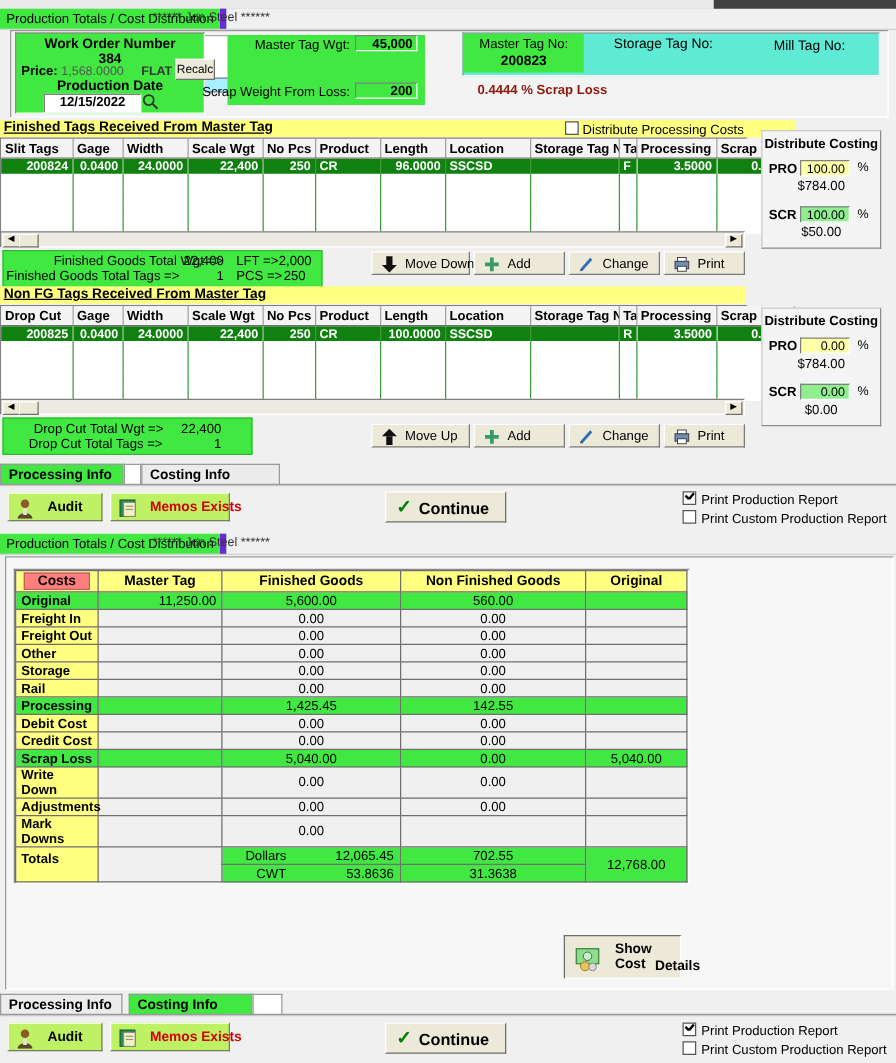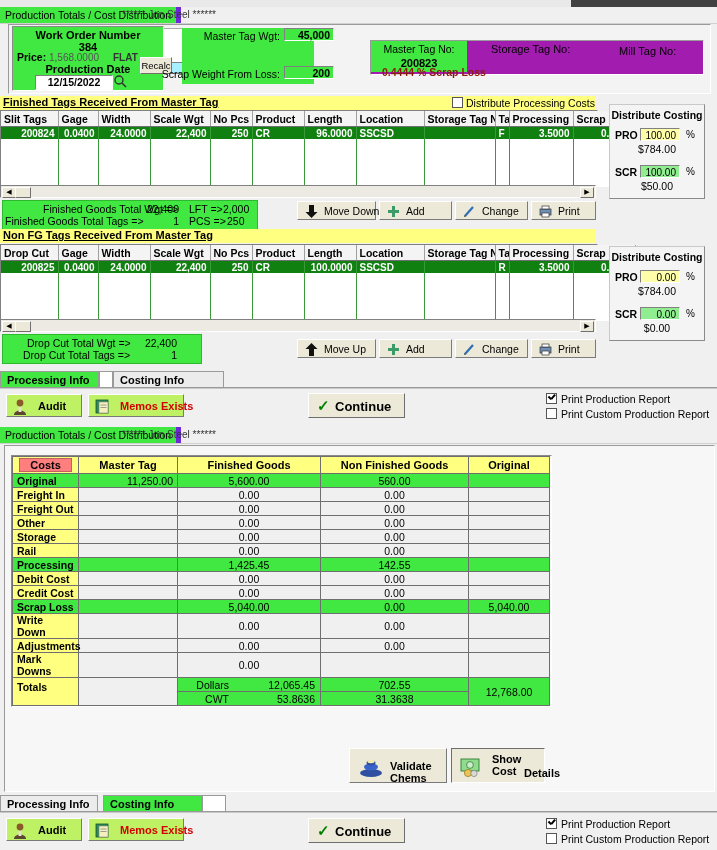--- a/index.html
+++ b/index.html
@@ -38,33 +38,33 @@
   .wo-num{position:absolute;left:0;top:14px;width:150px;text-align:center;font-weight:bold;font-size:11px;}
   .wo-pricelbl{position:absolute;left:4px;top:24px;font-weight:bold;font-size:10.5px;}
   .wo-price{position:absolute;left:36px;top:25px;font-size:10px;color:#555;}
   .wo-flat{position:absolute;left:100px;top:25px;font-size:10px;color:#333;font-weight:bold;}
   .wo-pd{position:absolute;left:0;top:36px;width:150px;text-align:center;font-weight:bold;font-size:11px;}
   .wo-datebox{position:absolute;left:22px;top:48px;width:76px;height:13px;line-height:13px;background:#fff;
      border:1px solid;border-color:#808080 #ffffff #ffffff #808080;text-align:center;font-weight:bold;font-size:10.5px;}
   .wo-mag{position:absolute;left:100px;top:47px;width:15px;height:15px;}
 
   .recalc{position:absolute;left:140px;top:47px;width:30px;height:15px;line-height:15px;text-align:center;
-     font-size:9.5px;background:#ece9d8;border:1px solid;border-color:#ffffff #707070 #707070 #ffffff;margin-top:10px;}
+     font-size:9.5px;background:#ece9d8;border:1px solid;border-color:#ffffff #707070 #707070 #ffffff;}
   .cyanbox{position:absolute;left:160px;top:62px;width:42px;height:10px;background:#a8f0ff;border:1px solid #808080;}
   .whitebox{position:absolute;left:160px;top:28px;width:42px;height:34px;background:#fff;border:1px solid #aaa;border-bottom:none;}
 
-  .wgt-box{position:absolute;left:182px;top:28px;width:132px;height:56px;background:#41e841;}
+  .wgt-box{position:absolute;left:182px;top:28px;width:158px;height:56px;background:#41e841;}
   .wrow{position:absolute;left:0;height:16px;line-height:16px;width:158px;}
   .wlbl{position:absolute;right:60px;font-size:10.5px;white-space:nowrap;}
   .wval{position:absolute;left:102px;width:50px;height:13px;line-height:13px;background:#41e841;
      border:1px solid;border-color:#808080 #ffffff #ffffff #808080;text-align:right;padding-right:3px;
      font-weight:bold;font-size:10.5px;box-sizing:border-box;}
 
-  .tagbar{position:absolute;left:370px;top:26px;width:332px;height:33px;background:#a21caf;
-     border:1px solid;border-color:#9a9a9a #ffffff #ffffff #9a9a9a;margin-top:14px;}
+  .tagbar{position:absolute;left:370px;top:26px;width:332px;height:33px;background:#5eead4;
+     border:1px solid;border-color:#9a9a9a #ffffff #ffffff #9a9a9a;}
   .mtag{position:absolute;left:0;top:0;width:96px;height:31px;background:#41e841;}
   .mtag-l{position:absolute;left:0;top:2px;width:96px;text-align:center;font-size:10.5px;}
   .mtag-v{position:absolute;left:0;top:16px;width:96px;text-align:center;font-weight:bold;font-size:11px;}
   .stag-l{position:absolute;left:120px;top:2px;font-size:11px;}
   .mitag-l{position:absolute;left:248px;top:4px;font-size:11px;}
   .scraploss{position:absolute;left:382px;top:66px;font-size:10.5px;font-weight:bold;color:#8b1a0a;}
 
   
   .yellowbar{position:absolute;left:0;height:14px;width:596px;background:#ffff80;}
   .yellowbar .t{position:absolute;left:3px;top:0;font-weight:bold;font-size:11px;text-decoration:underline;}
@@ -212,21 +212,21 @@
   <div class="tagbar">
     <div class="mtag">
       <div class="mtag-l">Master Tag No:</div>
       <div class="mtag-v">200823</div>
     </div>
     <div class="stag-l">Storage Tag No:</div>
     <div class="mitag-l">Mill Tag No:</div>
   </div>
   <div class="scraploss">0.4444 %  Scrap Loss</div>
 
-  <div class="yellowbar" style="top:96px;">
+  <div class="yellowbar" style="top:96px;padding-left:40px;">
     <span class="t">Finished Tags Received From Master Tag</span>
     <span class="dpc">
       <span class="cb"></span><span>Distribute Processing Costs</span>
     </span>
   </div>
 
   <div class="grid" style="top:110px;height:74px;">
     <table>
       <colgroup>
         <col style="width:57px">
@@ -739,31 +739,20 @@
             <td class="tot-cell" rowspan="2">12,768.00</td>
           </tr>
           <tr>
             <td class="tot-cell"><span class="tot-lbl">CWT</span><span class="tot-v">53.8636</span></td>
             <td class="tot-cell">31.3638</td>
           </tr>
         </tbody>
     </table>
   </div>
 
-  <div class="midbtn" style="left:349px;top:748px;width:98px;">
-    <span class="ico">
-      <svg width="26" height="22" viewBox="0 0 26 22">
-          <ellipse cx="13" cy="17" rx="11" ry="4" fill="#2f4fa0"></ellipse>
-          <ellipse cx="13" cy="11" rx="7" ry="3.4" fill="#3a63c9"></ellipse>
-          <ellipse cx="13" cy="7" rx="4.5" ry="2.4" fill="#2f4fa0"></ellipse>
-          <ellipse cx="13" cy="5.5" rx="3.6" ry="1.8" fill="#f2eab0"></ellipse>
-        </svg>
-    </span>
-    <span class="lbl" style="top:11px;">Validate Chems</span>
-  </div>
   <div class="midbtn" style="left:451px;top:748px;width:94px;border-color:#6e6e6e #ffffff #ffffff #6e6e6e;">
     <span class="ico">
       <svg width="26" height="22" viewBox="0 0 26 22">
           <rect x="1" y="3" width="18" height="12" fill="#8fdc8f" stroke="#2f7a2f" stroke-width="0.9"></rect>
           <circle cx="10" cy="9" r="3.4" fill="#cdeccd" stroke="#2f7a2f" stroke-width="0.8"></circle>
           <circle cx="8" cy="17" r="3.6" fill="#e8c45a" stroke="#a07c20" stroke-width="0.8"></circle>
           <circle cx="14" cy="17.5" r="3.1" fill="#d9d9d9" stroke="#8a8a8a" stroke-width="0.8"></circle>
         </svg>
     </span>
     <span class="lbl" style="top:4px;">Show Cost</span>

